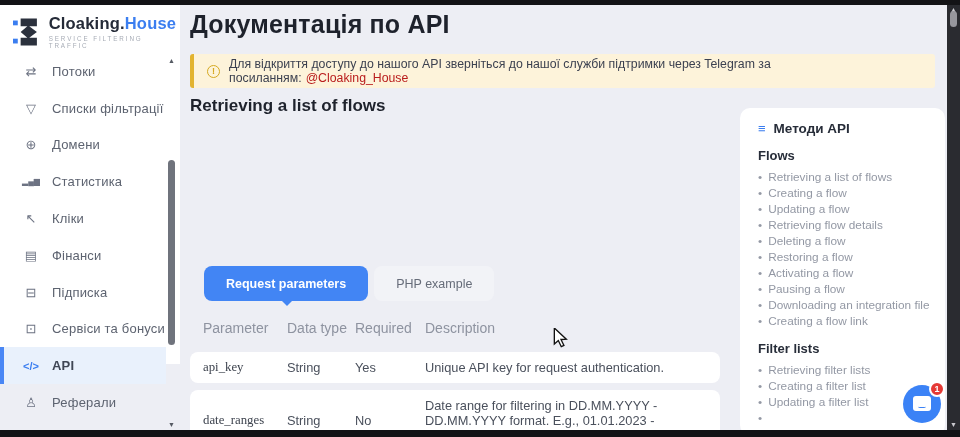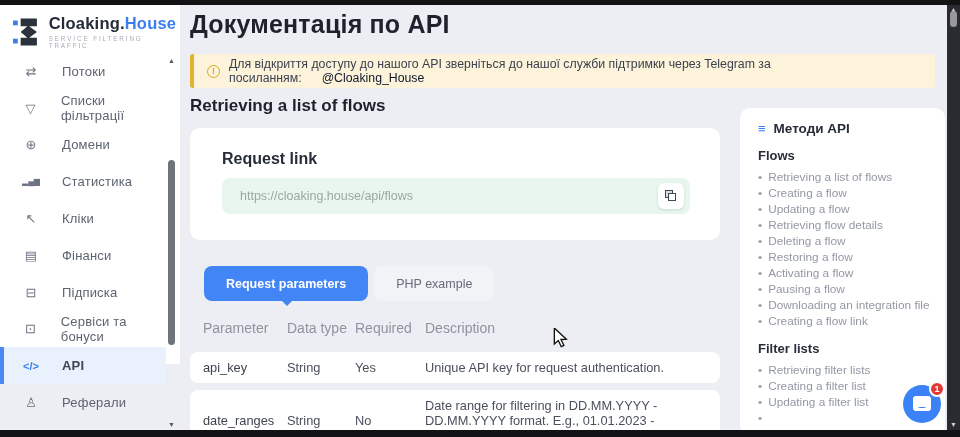--- a/index.html
+++ b/index.html
@@ -22,40 +22,40 @@
   #logo { position:absolute; left:13px; top:9px; display:flex; align-items:center; }
   #logo-text { margin-left:7px; }
   #logo-name { font-size:16.5px; font-weight:bold; color:#252b38; letter-spacing:.2px; }
   #logo-name .accent { color:#3b7ef0; }
   #logo-tagline { font-size:6.3px; color:#a7acb6; letter-spacing:1.9px; margin-top:2px; }
 
   #menu { position:absolute; left:0; top:48px; width:166px; }
   .menu-item { height:36.8px; display:flex; align-items:center; cursor:pointer;
     border-left:4px solid transparent; color:#5d6370; }
   .menu-item .mi-icon { width:18px; margin-left:18px; text-align:center; font-size:13px; color:#6d7383; }
-  .menu-item .mi-label { margin-left:22px; font-size:13px; letter-spacing:.2px; }
+  .menu-item .mi-label { margin-left:12px; font-size:13px; letter-spacing:.2px; }
   .menu-item.active { background:#e9f1fc; border-left-color:#4a87f5; }
   .menu-item.active .mi-icon { color:#3b7ef0; font-weight:bold; }
   .menu-item.active .mi-label { color:#3f4654; font-weight:bold; }
 
   
   #side-scroll-up { left:168px; top:57px; font-size:7px; color:#555a63; z-index:12; }
   #side-scroll-down { left:168px; top:421px; font-size:7px; color:#555a63; z-index:12; }
   #side-thumb { left:168px; top:160px; width:7px; height:185px; background:#6f737c; border-radius:4px; z-index:12; }
 
   
   #main { left:180px; top:5px; width:767px; height:425px; }
   #page-title { position:absolute; left:10px; top:5px; font-size:25px; font-weight:800; color:#1e222c; letter-spacing:.2px; }
 
   #banner { position:absolute; left:10px; top:49px; width:745px; height:34px; background:#fdf3da;
     border-left:4px solid #e2b32f; border-radius:3px; display:flex; align-items:center; }
   #banner-icon { width:13px; height:13px; border:1.4px solid #d5a921; border-radius:50%; color:#d5a921;
     font-size:9px; font-weight:bold; text-align:center; line-height:11px; margin:0 9px 0 13px; flex:none; }
   #banner-text { font-size:12.3px; color:#3c4150; }
-  #banner-link { color:#0f172a; text-decoration:none; margin-left:20px; }
+  #banner-link { color:#b91c1c; text-decoration:none; margin-left:4px; }
 
   #section-heading { position:absolute; left:10px; top:91px; font-size:17px; font-weight:800; color:#1e222c; }
 
   
   #request-card { position:absolute; left:10px; top:123px; width:530px; height:112px; background:#fff; border-radius:10px; }
   #request-title { position:absolute; left:32px; top:22px; font-size:16px; font-weight:800; color:#272d39; }
   #request-input { position:absolute; left:32px; top:50px; width:468px; height:36px; background:#e9f6ee;
     border-radius:8px; display:flex; align-items:center; }
   #request-url { font-size:12.5px; color:#9aa8a1; margin-left:18px; }
   #copy-btn { position:absolute; right:6px; top:5px; width:26px; height:26px; background:#fff; border:none;
@@ -70,21 +70,21 @@
   .tab.active { background:#4285f4; color:#fff; font-weight:bold; }
   .tab.active::after { content:""; position:absolute; left:50%; bottom:-5px; margin-left:-5px;
     border-left:6px solid transparent; border-right:6px solid transparent; border-top:6px solid #4285f4; }
 
   
   .tgrid { display:grid; grid-template-columns:84px 68px 70px 1fr; column-gap:0; align-items:center; }
   #thead { position:absolute; left:10px; top:305px; width:530px; padding-left:13px; color:#8e93a0; font-size:14px; min-height:36px; }
   #thead .th { line-height:15px; }
   #rows { position:absolute; left:10px; top:347px; width:530px; }
   .trow { background:#fff; border-radius:8px; padding:8px 0 8px 13px; margin-bottom:7px; font-size:12.8px; color:#4a505c; }
-  .trow .td:first-child { color:#3d434e; }
+  .trow .td:first-child { color:#3d434e;font-family:Liberation Serif, serif; }
   .trow .td { line-height:15px; padding-right:10px; }
 
   
   #methods { position:absolute; left:560px; top:103px; width:205px; height:327px; background:#fff;
     border-radius:10px; padding:13px 14px 0 18px; overflow:hidden; }
   #methods-title { font-size:13.5px; font-weight:800; color:#272d39; display:flex; align-items:center; }
   #methods-title .list-ico { color:#3b7ef0; font-size:13px; margin-right:8px; }
   .m-section-heading { font-size:13px; font-weight:800; color:#272d39; margin:12px 0 6px; }
   .m-link { display:flex; font-size:11.8px; color:#9398a4; line-height:16px; cursor:pointer; }
   .m-link .bullet { margin-right:6px; color:#9398a4; }
@@ -168,30 +168,20 @@
 
   <div id="banner">
     <span id="banner-icon">!</span>
     <span id="banner-text">
       <span>Для відкриття доступу до нашого API зверніться до нашої служби підтримки через Telegram за посиланням:</span><a id="banner-link" href="#">@Cloaking_House</a>
     </span>
   </div>
 
   <h2 id="section-heading">Retrieving a list of flows</h2>
 
-  <section id="request-card">
-    <div id="request-title">Request link</div>
-    <div id="request-input">
-      <span id="request-url">https://cloaking.house/api/flows</span>
-      <button id="copy-btn">
-        <span class="copy-glyph"></span>
-        <span class="copy-glyph2"></span>
-      </button>
-    </div>
-  </section>
 
   <div id="tabs">
       <button class="tab active">Request parameters</button>
       <button class="tab">PHP example</button>
     </div>
 
   <div id="thead" class="tgrid">
       <div class="th">Parameter</div>
       <div class="th">Data type</div>
       <div class="th">Required</div>

